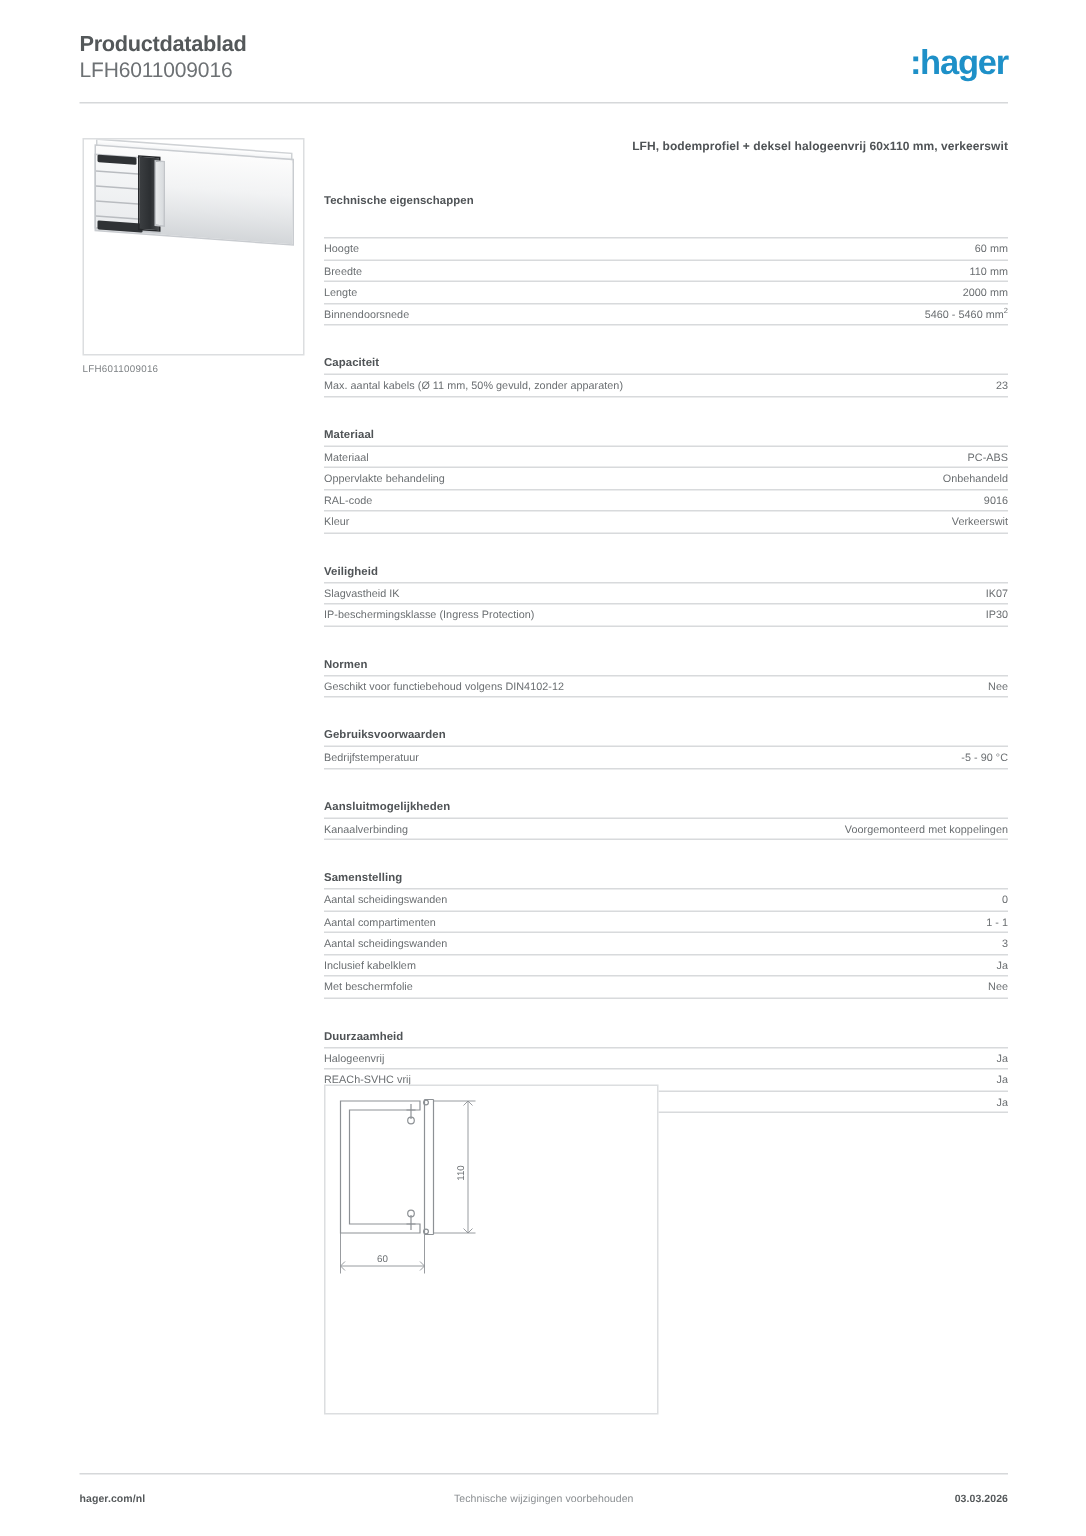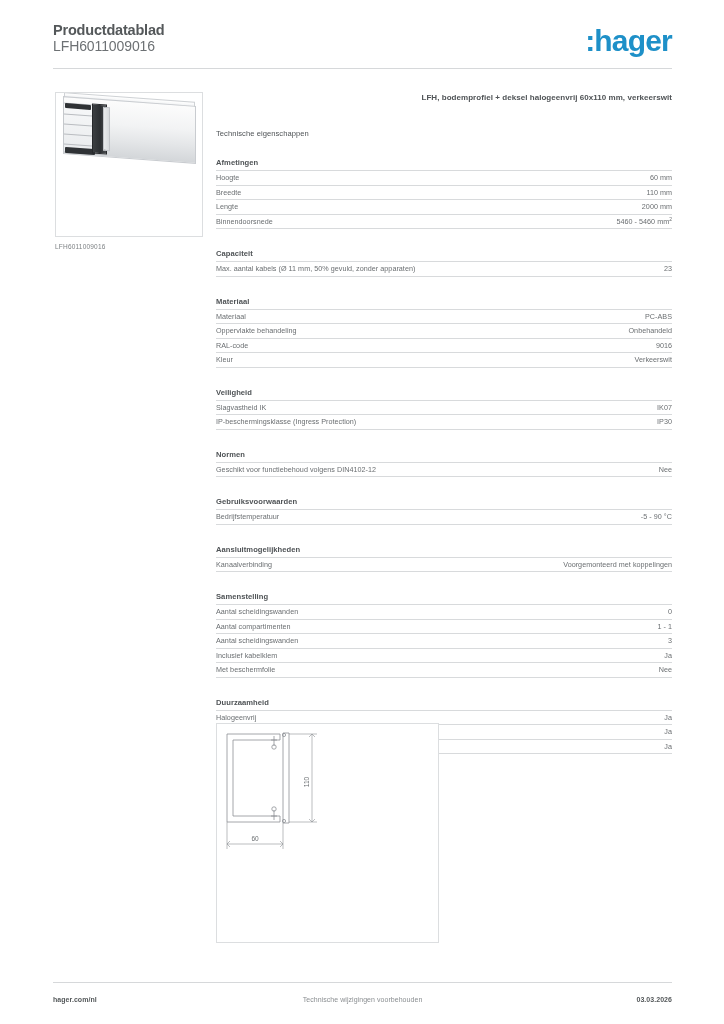--- a/index.html
+++ b/index.html
@@ -17,21 +17,21 @@
   .doc-title {
     font-size:14.5px; font-weight:bold; color:#54585a;
     letter-spacing:-0.2px; line-height:16px;
   }
   .doc-ref {
     font-size:14px; font-weight:normal; color:#6d7174;
     letter-spacing:-0.1px; line-height:17px;
   }
   .logo {
     position:absolute; right:0; top:6px;
-    font-size:30px; font-weight:bold; color:#1e90c8;
+    font-size:23px; font-weight:bold; color:#1e90c8;
     letter-spacing:-0.8px; line-height:26px;
   }
   .logo .colon { letter-spacing:-1px; }
   .header-rule {
     position:absolute; left:53px; top:68px; width:619px;
     height:1px; background:#d6d8da;
   }
 
   
   .img-box {
@@ -93,21 +93,21 @@
   
   .content { position:absolute; left:216px; top:92px; width:456px; }
 
   .prod-headline {
     font-size:8px; font-weight:bold; color:#4f5356;
     letter-spacing:0.05px; line-height:11px;
     margin-bottom:0;
     text-align:right;
   }
   .section-intro {
-    font-size:7.6px; font-weight:normal; color:#4f5356;
+    font-size:7.6px; font-weight:bold; color:#4f5356;
     letter-spacing:0.05px; margin-top:26px; margin-bottom:0;
   }
 
   .group { margin-top:20px; }
   .group-title {
     font-size:7.6px; font-weight:bold; color:#4f5356;
     letter-spacing:0.05px; padding-bottom:3px;
   }
   table.spec { width:100%; border-collapse:collapse; table-layout:fixed; }
   table.spec tr { height:14.4px; }
@@ -182,21 +182,20 @@
     </div>
   </div>
   <div class="img-caption">LFH6011009016</div>
 
   <div class="content">
     <div class="prod-headline">LFH, bodemprofiel + deksel halogeenvrij 60x110 mm, verkeerswit</div>
     <div class="section-intro">Technische eigenschappen</div>
 
     <div id="groups">
         <div class="group">
-          <div class="group-title">Afmetingen</div>
           <table class="spec">
             <tbody>
               <tr>
                 <td class="k">Hoogte</td>
                 <td class="v">60 mm</td>
               </tr>
               <tr>
                 <td class="k">Breedte</td>
                 <td class="v">110 mm</td>
               </tr>

